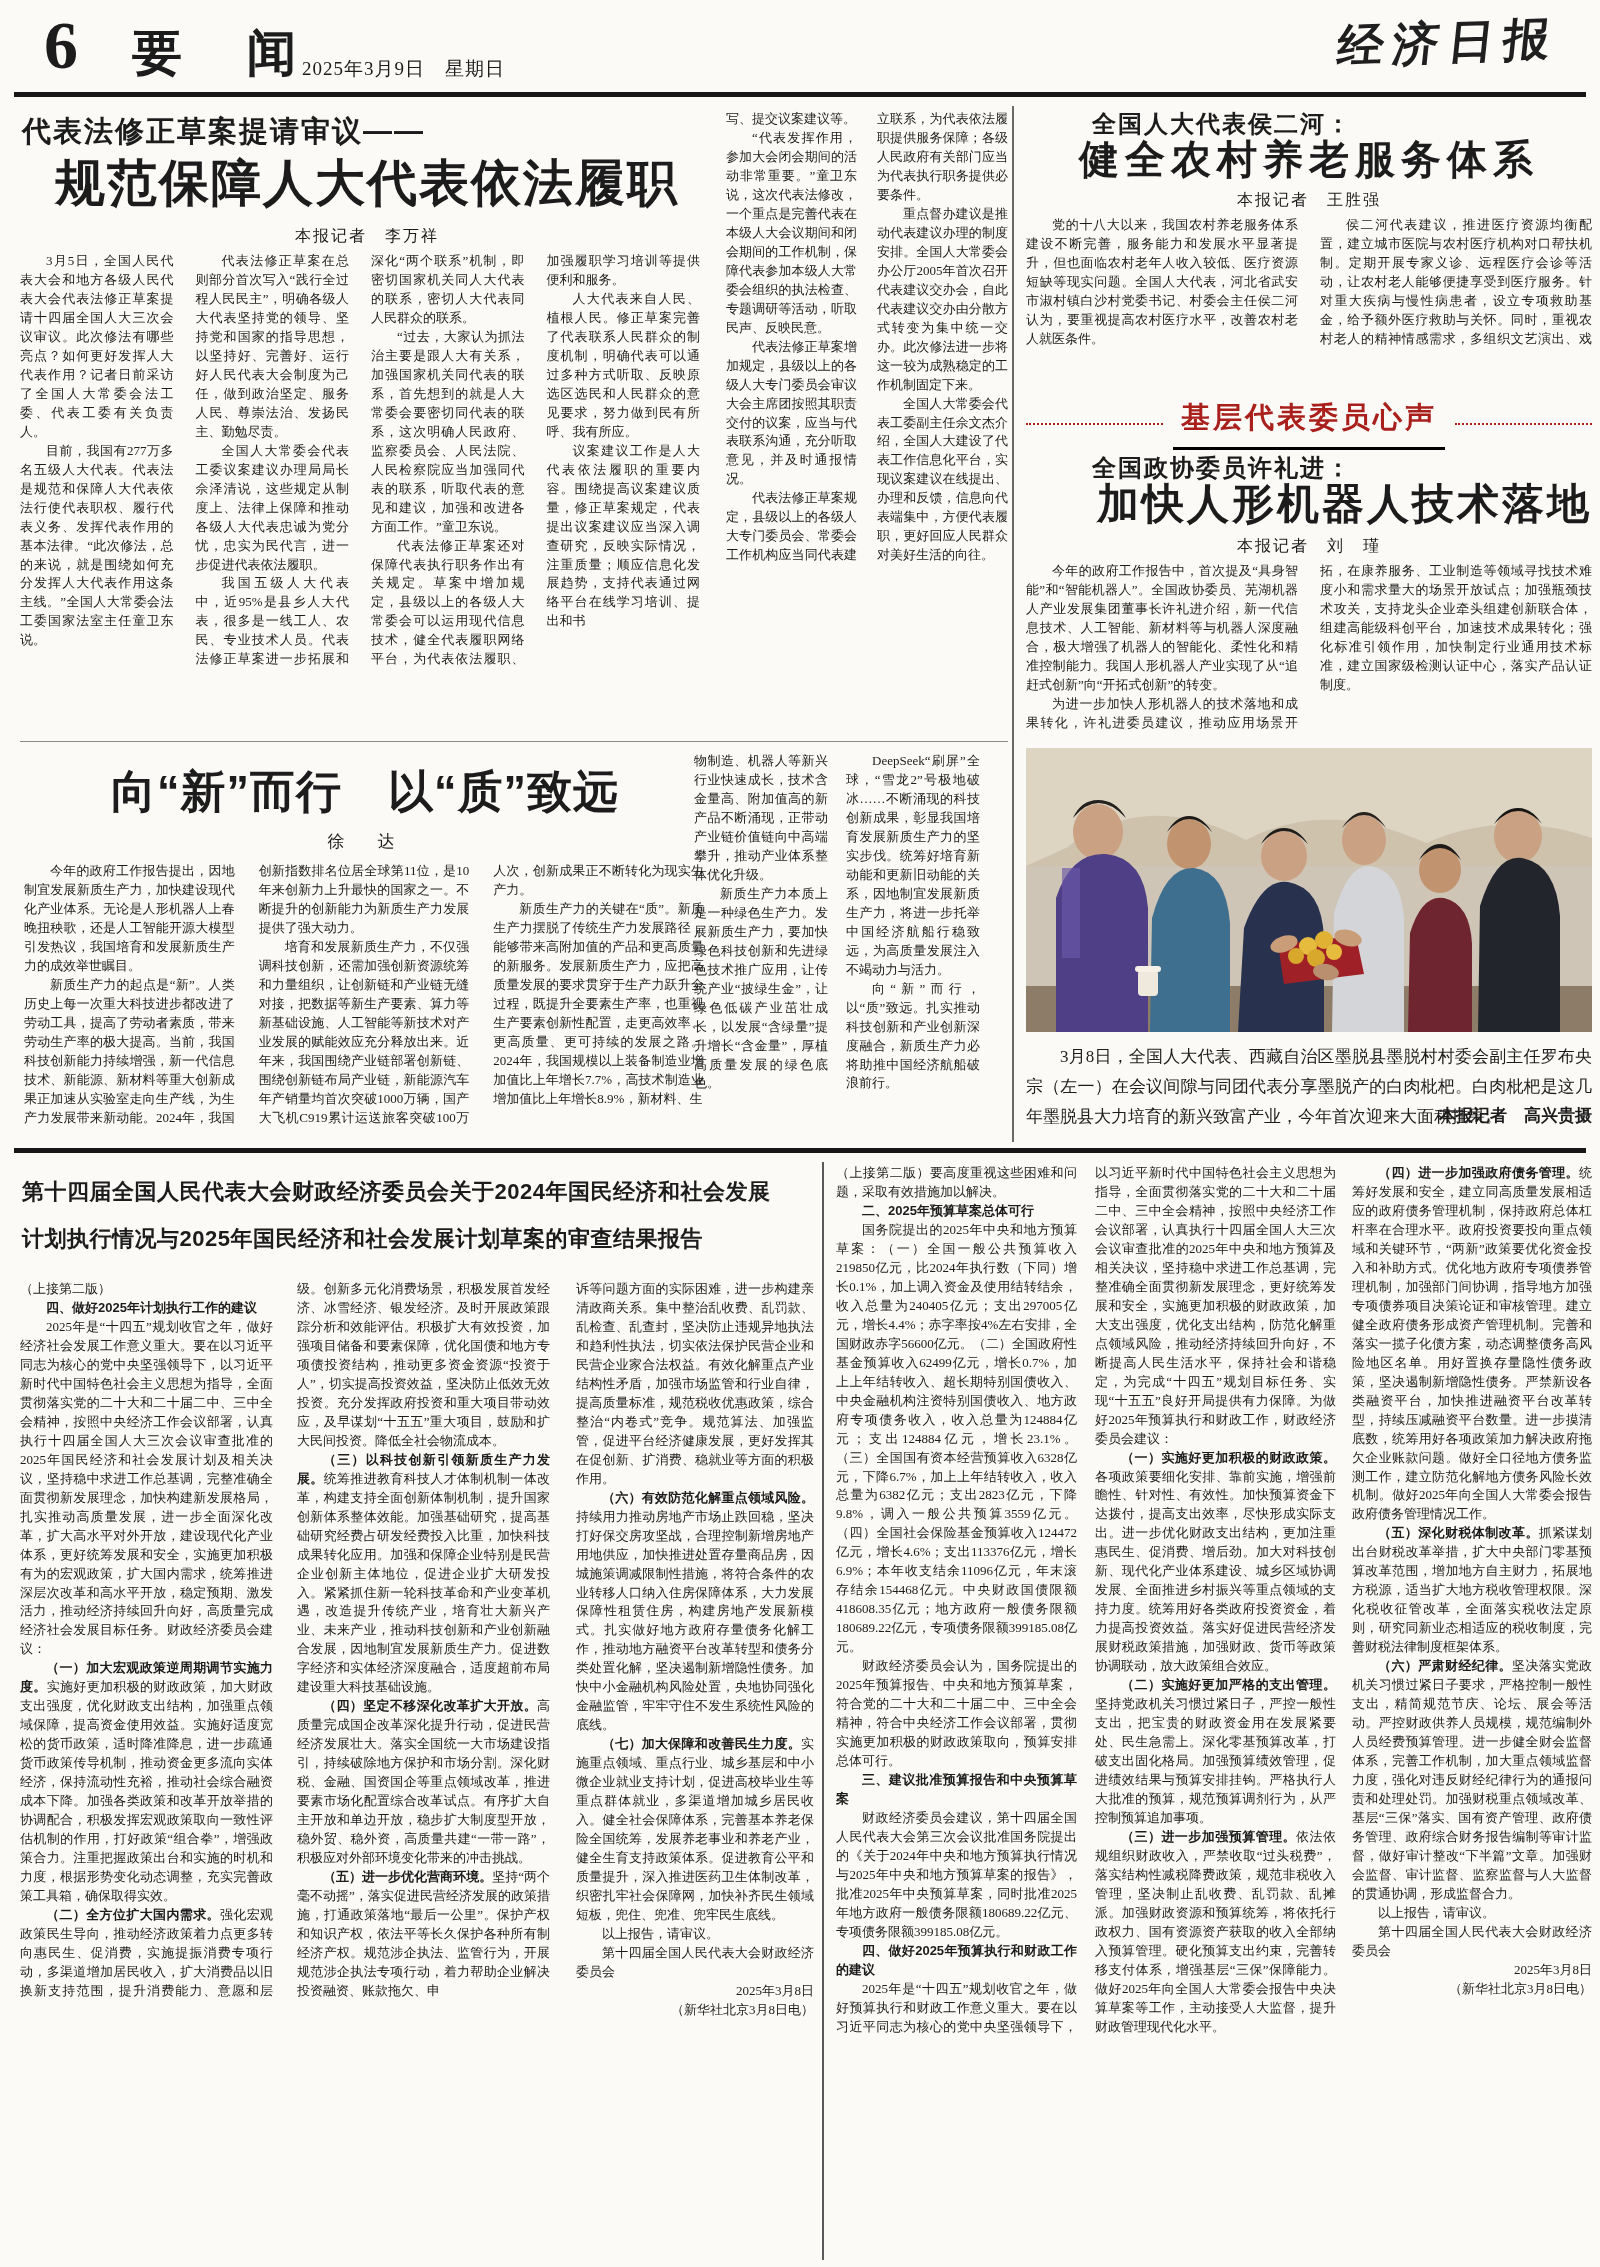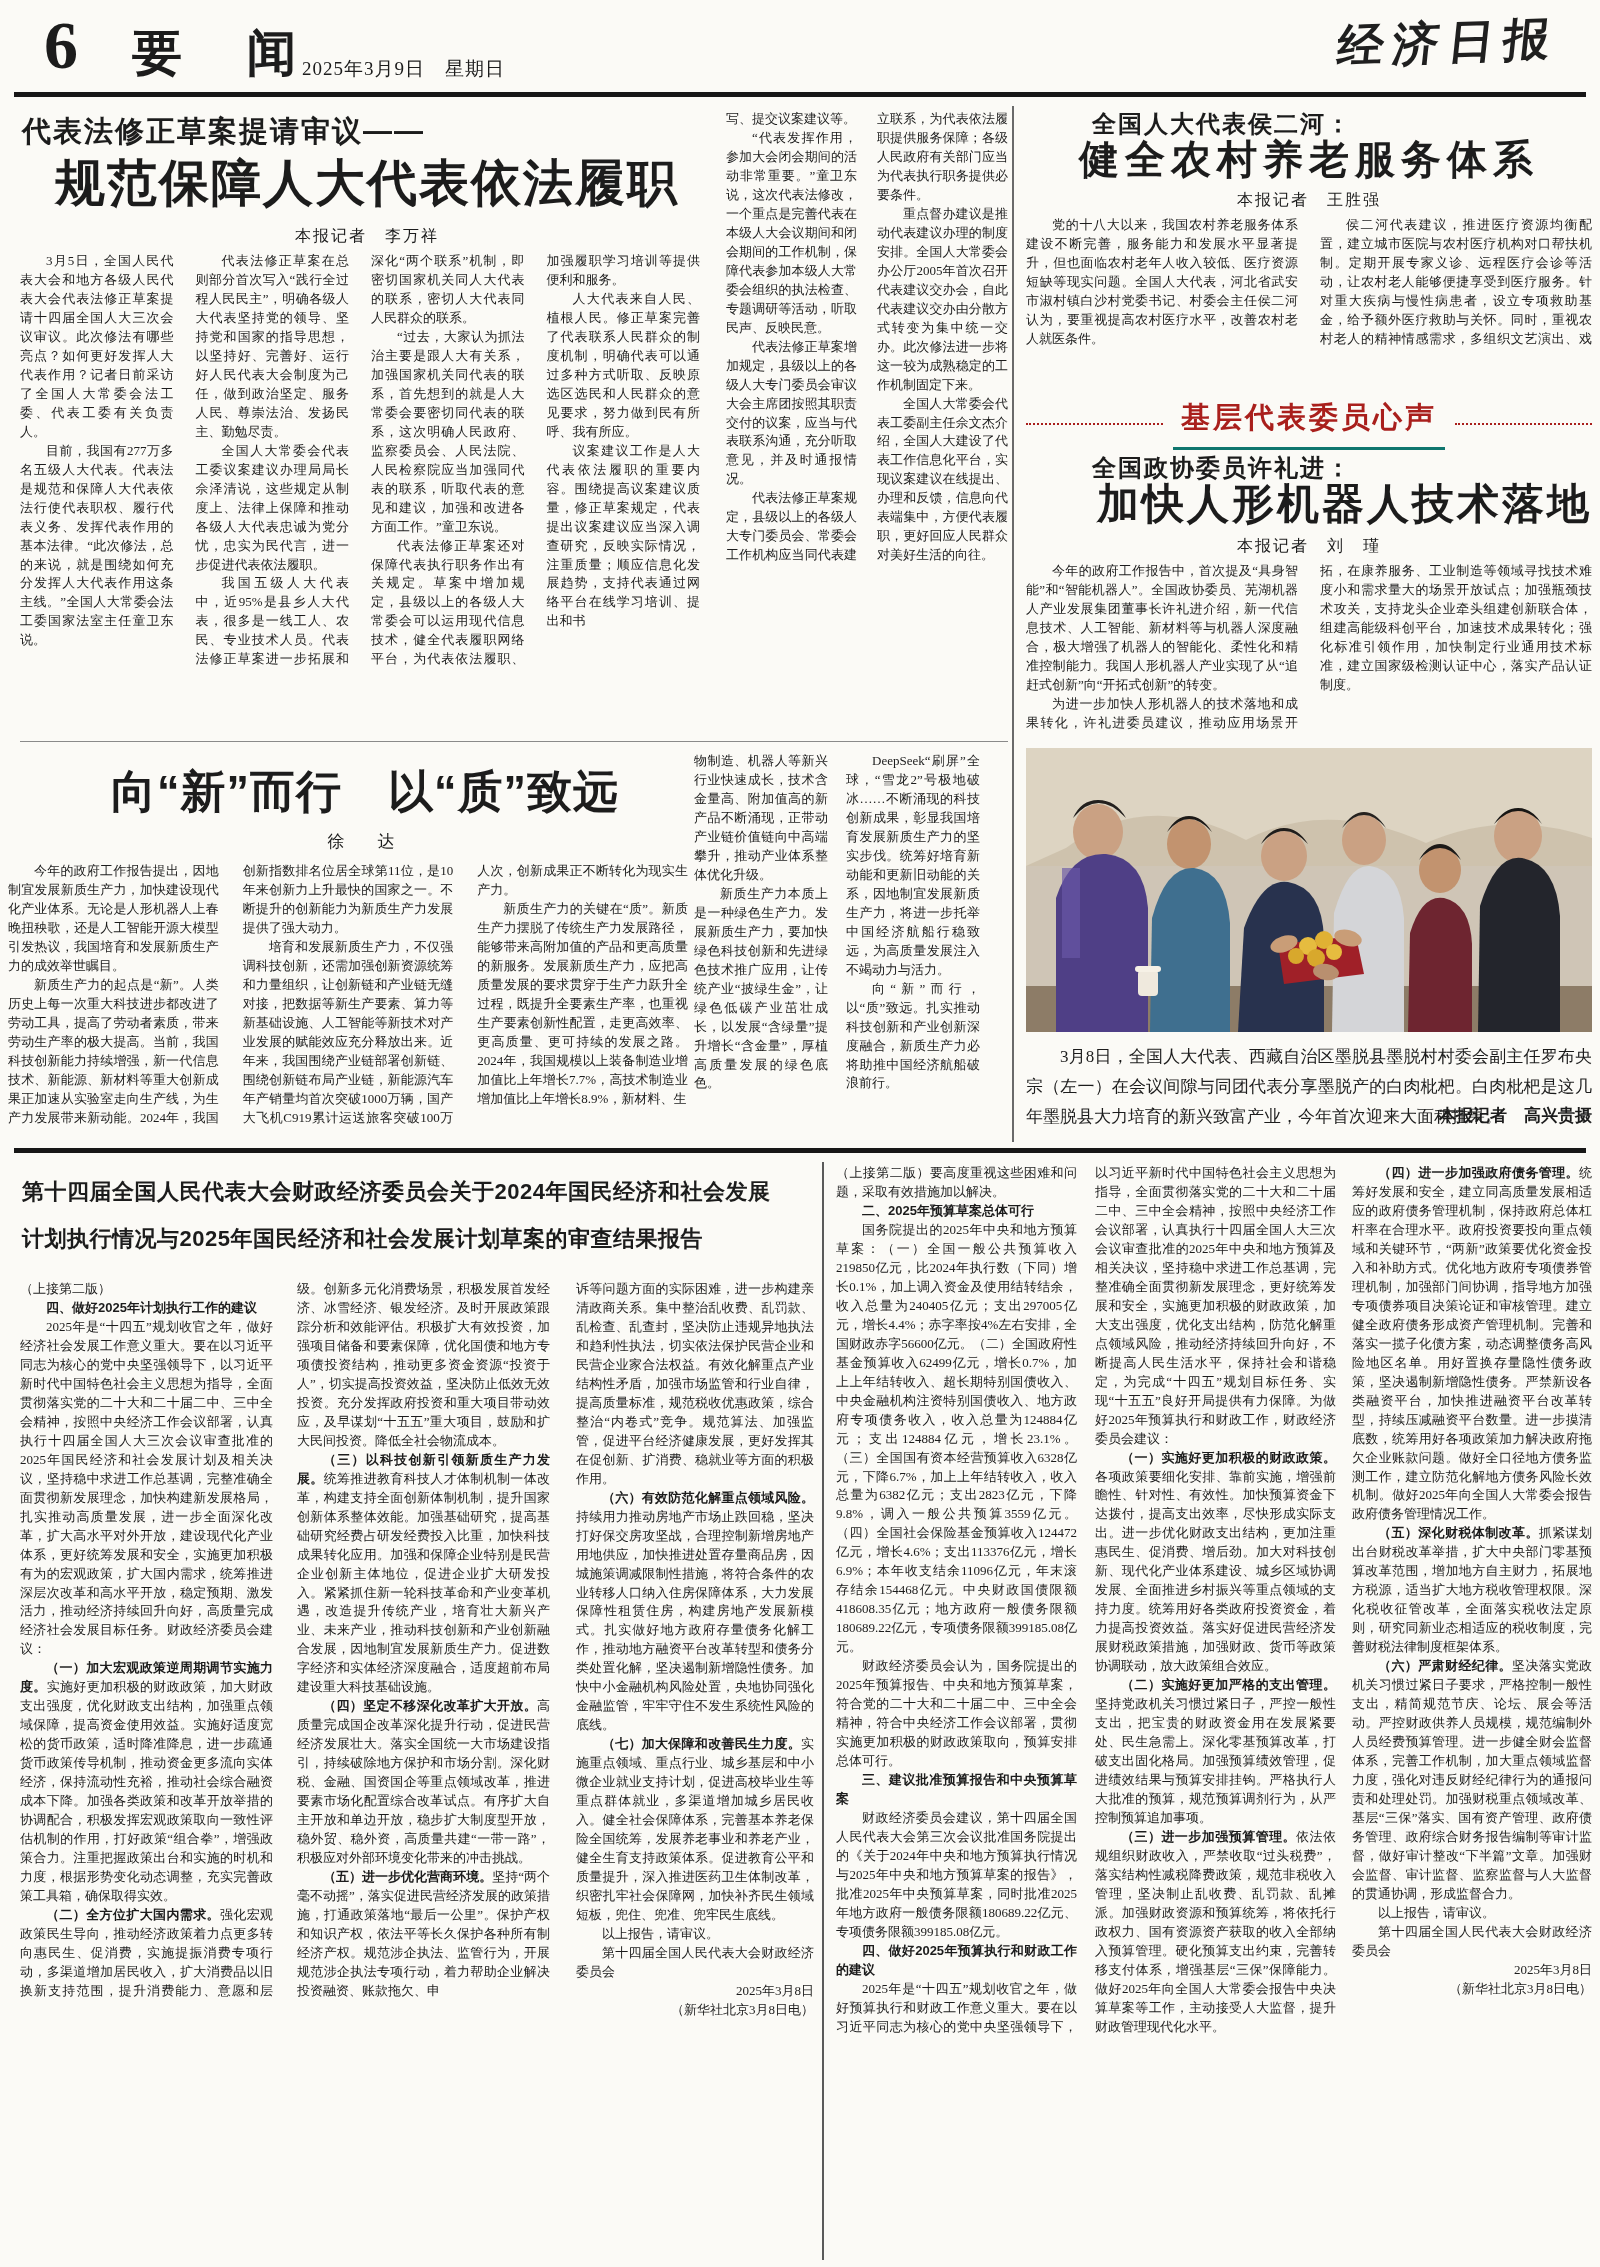--- a/index.html
+++ b/index.html
@@ -25,32 +25,32 @@
   .lead-headline{position:absolute;left:20px;top:150px;width:694px;text-align:center;font-size:50px;
                  font-weight:900;font-family:"Liberation Sans","DejaVu Sans",sans-serif;letter-spacing:2px;}
   .lead-byline{position:absolute;left:20px;top:226px;width:694px;text-align:center;font-size:16px;letter-spacing:2px;}
   .lead-left{position:absolute;left: 20px;top:252px;width:680px;height:484px;column-count:4;column-gap:22px;overflow:hidden;}
   .lead-right{position:absolute;left:726px;top:110px;width:282px;height:626px;column-count:2;column-gap:20px;overflow:hidden;}
   .hrule-mid{position:absolute;left:20px;top:741px;width:988px;height:1px;background:#8a8a8a;}
   
   .f-headline{position:absolute;left:20px;top:762px;width:690px;text-align:center;font-size:45px;font-weight:800;
               font-family:"Liberation Sans","DejaVu Sans",sans-serif;letter-spacing:1px;}
   .f-author{position:absolute;left:20px;top:830px;width:690px;text-align:center;font-size:17px;letter-spacing:8px;}
-  .f-left{position:absolute;left:8px;top:862px;width:680px;height:278px;column-count:3;column-gap:24px;overflow:hidden;}
+  .f-left{position:absolute;left:24px;top:862px;width:680px;height:278px;column-count:3;column-gap:24px;overflow:hidden;}
   .f-right{position:absolute;left:694px;top:752px;width:286px;height:388px;column-count:2;column-gap:18px;overflow:hidden;}
   .vrule-top{position:absolute;left:1012px;top:106px;width:2px;height:1036px;background:#6a6a6a;}
   
   .hou-kicker{position:absolute;left:1092px;top:108px;font-size:24px;font-weight:700;letter-spacing:2px;}
   .hou-headline{position:absolute;left:1026px;top:132px;width:566px;text-align:center;font-size:40px;font-weight:900;letter-spacing:6px;}
   .hou-byline{position:absolute;left:1026px;top:190px;width:566px;text-align:center;font-size:16px;letter-spacing:2px;}
   .hou-body{position:absolute;left:1026px;top:216px;width:566px;height:166px;column-count:2;column-gap:22px;overflow:hidden;}
   .badge{position:absolute;left:1026px;top:398px;width:566px;display:flex;align-items:center;gap:10px;}
   .badge-line{flex:1;border-top:2px dotted #a91f1c;height:0;}
   .badge-label{color:#a91f1c;font-size:29px;font-weight:800;letter-spacing:3px;
-               border-bottom:3px solid #0f766e;padding:0 8px 9px;}
+               border-bottom:3px solid #000000;padding:0 8px 9px;}
   .xu-kicker{position:absolute;left:1092px;top:452px;font-size:24px;font-weight:700;letter-spacing:2px;}
   .xu-headline{position:absolute;left:1026px;top:476px;width:566px;text-align:right;font-size:42px;font-weight:900;letter-spacing:3px;}
   .xu-byline{position:absolute;left:1026px;top:536px;width:566px;text-align:center;font-size:16px;letter-spacing:2px;}
   .xu-body{position:absolute;left:1026px;top:562px;width:566px;height:176px;column-count:2;column-gap:22px;overflow:hidden;}
   .photo{position:absolute;left:1026px;top:748px;width:566px;height:284px;background:#cfc5b8;}
   .caption{position:absolute;left:1026px;top:1042px;width:566px;font-size:17px;line-height:1.75;}
   .caption .credit{position:absolute;right:0;bottom:0;font-weight:600;font-family:Liberation Mono, monospace;}
   
   .sec-rule{position:absolute;left:14px;right:14px;top:1148px;height:5px;background:#171717;}
   .r1-title{position:absolute;left:22px;top:1168px;width:784px;font-size:22px;font-weight:800;line-height:2.15;

